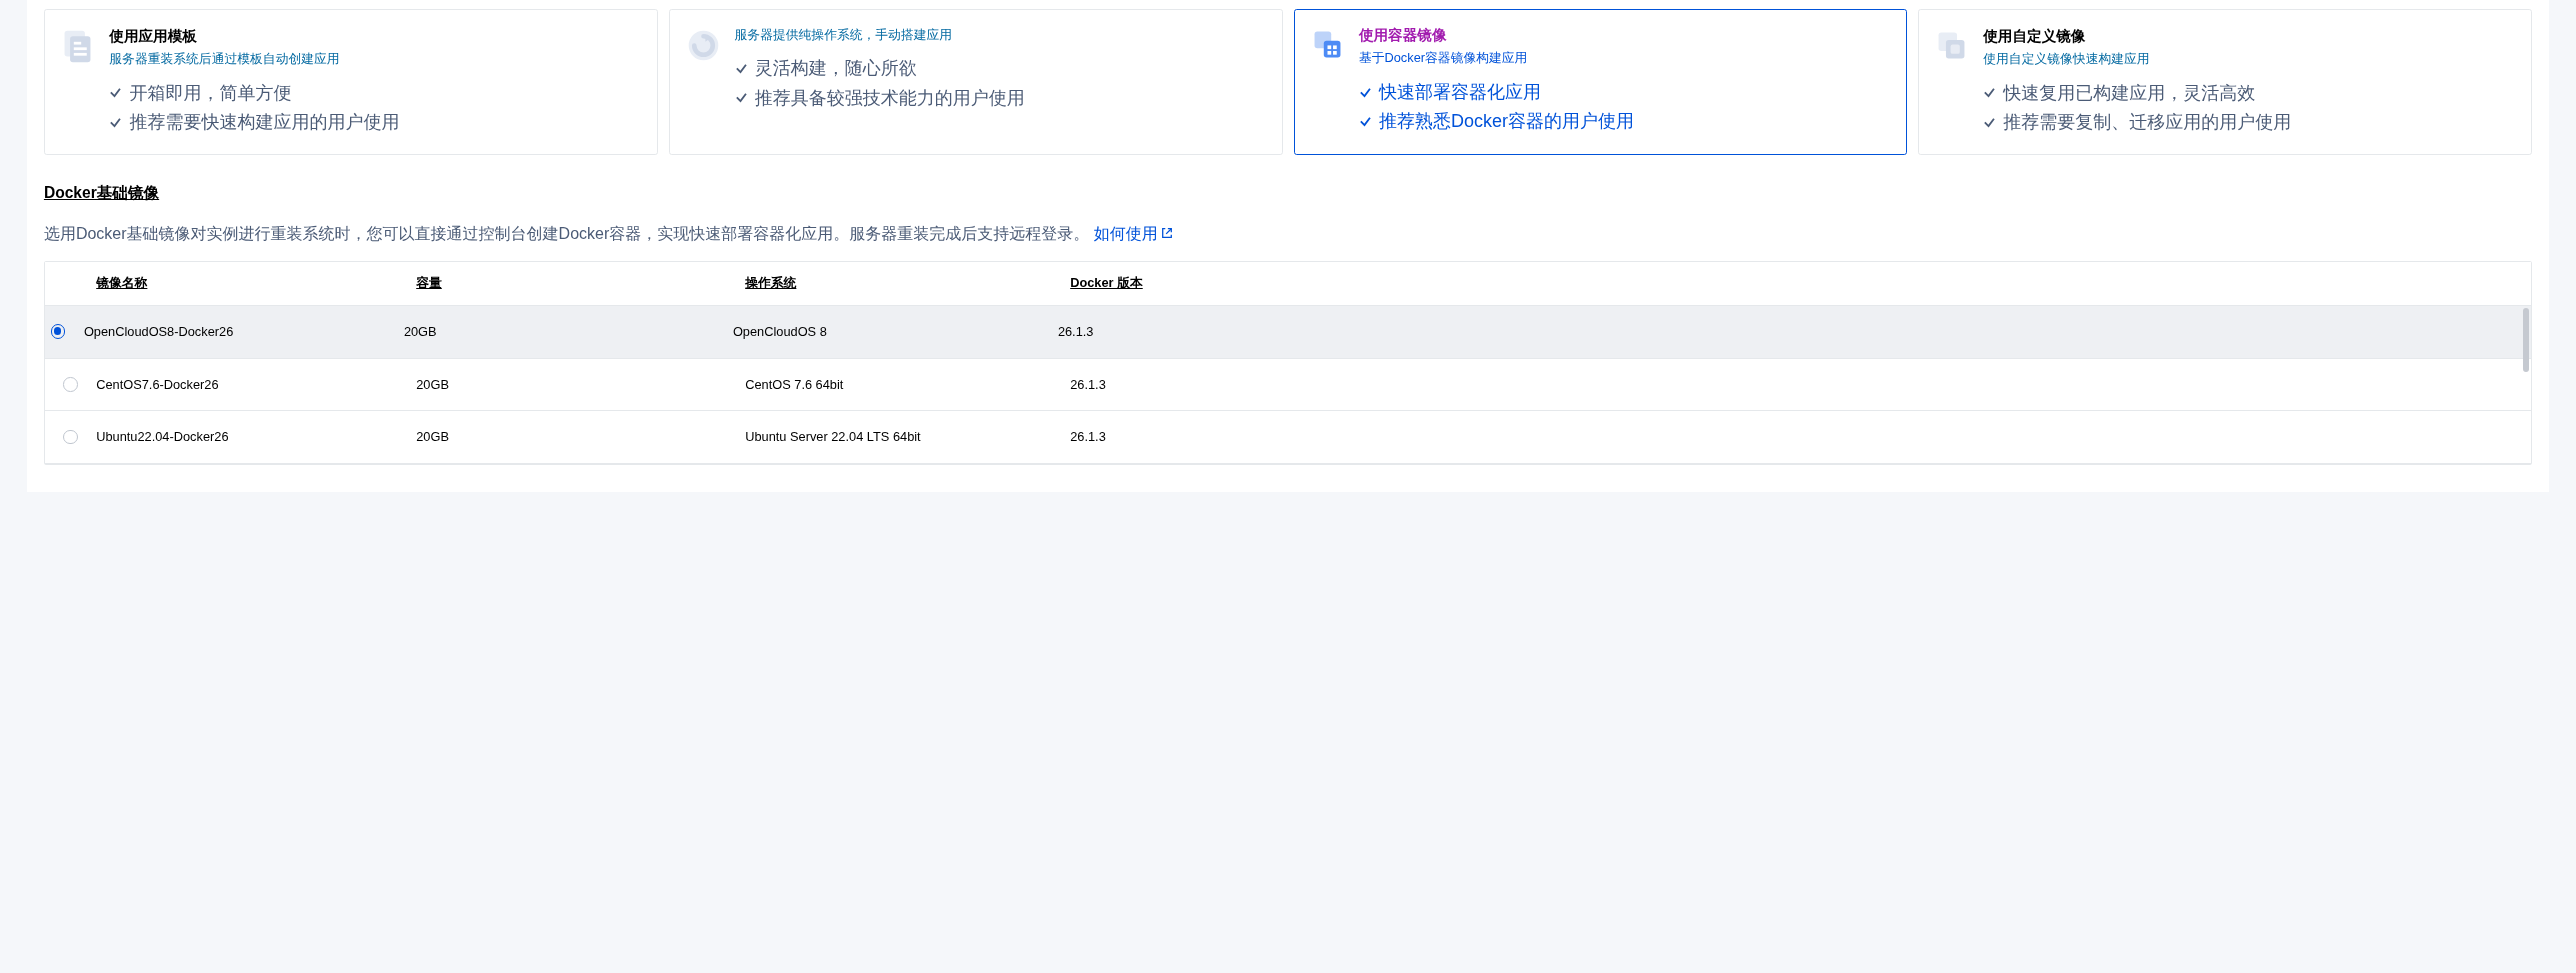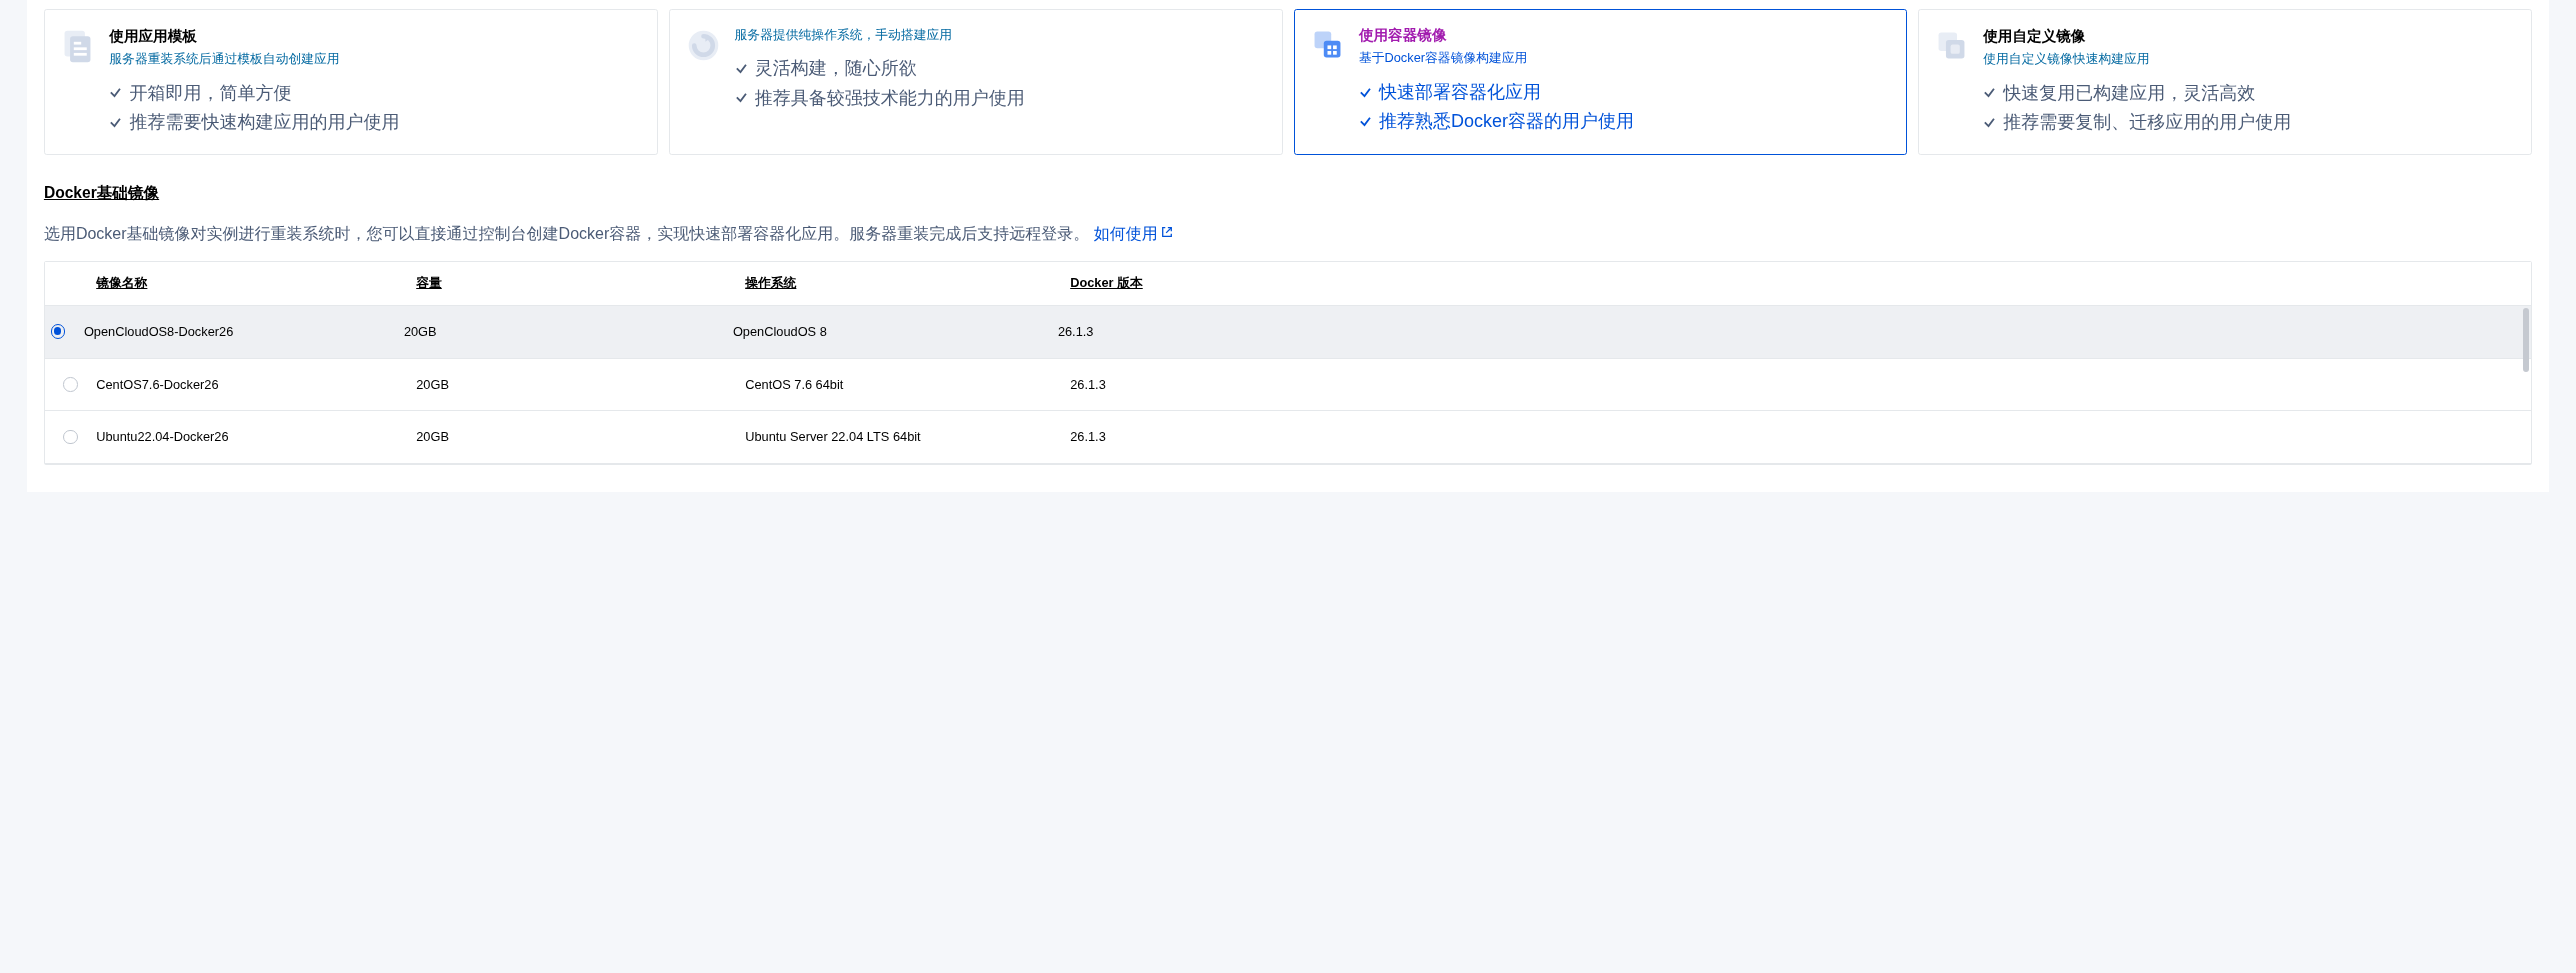--- a/index.html
+++ b/index.html
@@ -82,20 +82,21 @@
     .section-desc {
       font-size: 16px;
       color: #4b5b76;
       margin-bottom: 16.5px;
       margin-top: 20px;
     }
     .link {
       color: #0052d9;
       text-decoration: none;
       display: inline-flex;
+      align-items: center;
       gap: 3.7px;
     }
     .table-wrap {
       border: 0.9px solid #e5e8eb;
       border-radius: 1.8px;
       position: relative;
     }
     .table-header {
       display: flex;
       padding: 12.8px 18.3px;

